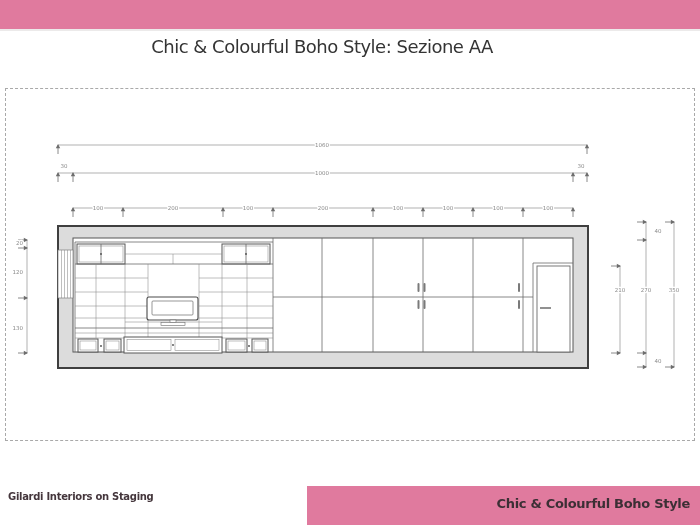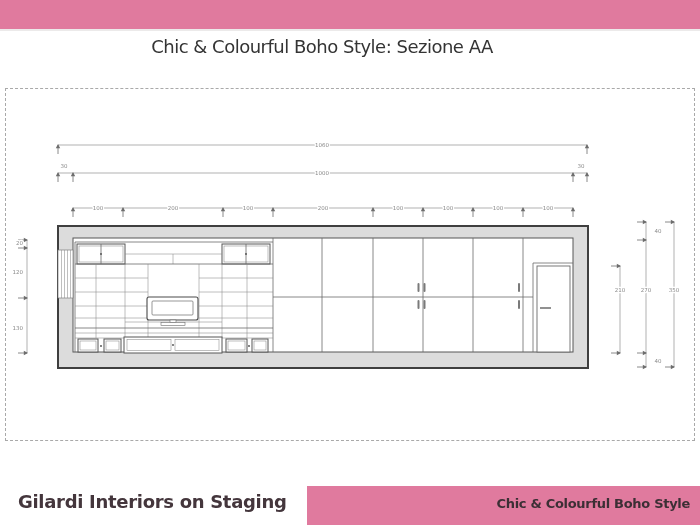--- a/index.html
+++ b/index.html
@@ -14,22 +14,22 @@
   .page-title{
     position:absolute;left:0;top:36px;width:644px;text-align:center;
     font-size:18px;letter-spacing:-0.5px;color:#343434;font-weight:500;
   }
   .drawing-frame{
     position:absolute;left:5px;top:88px;width:688px;height:351px;
     border:1px dashed #a9a9a9;background:#ffffff;
   }
   svg.drawing{position:absolute;left:0;top:0;}
   .footer-left{
-    position:absolute;left:18px;top:491px;
-    font-size:18px;font-weight:700;letter-spacing:-0.3px;color:#44363c;
+    position:absolute;left:8px;top:491px;
+    font-size:10px;font-weight:700;letter-spacing:-0.3px;color:#44363c;
   }
   .footer-bar{
     position:absolute;left:307px;top:486px;width:393px;height:39px;
     background:#e07a9e;
   }
   .footer-right{
     position:absolute;right:10px;top:10px;
     font-size:13px;font-weight:700;letter-spacing:-0.3px;color:#3c2f35;
   }
   

